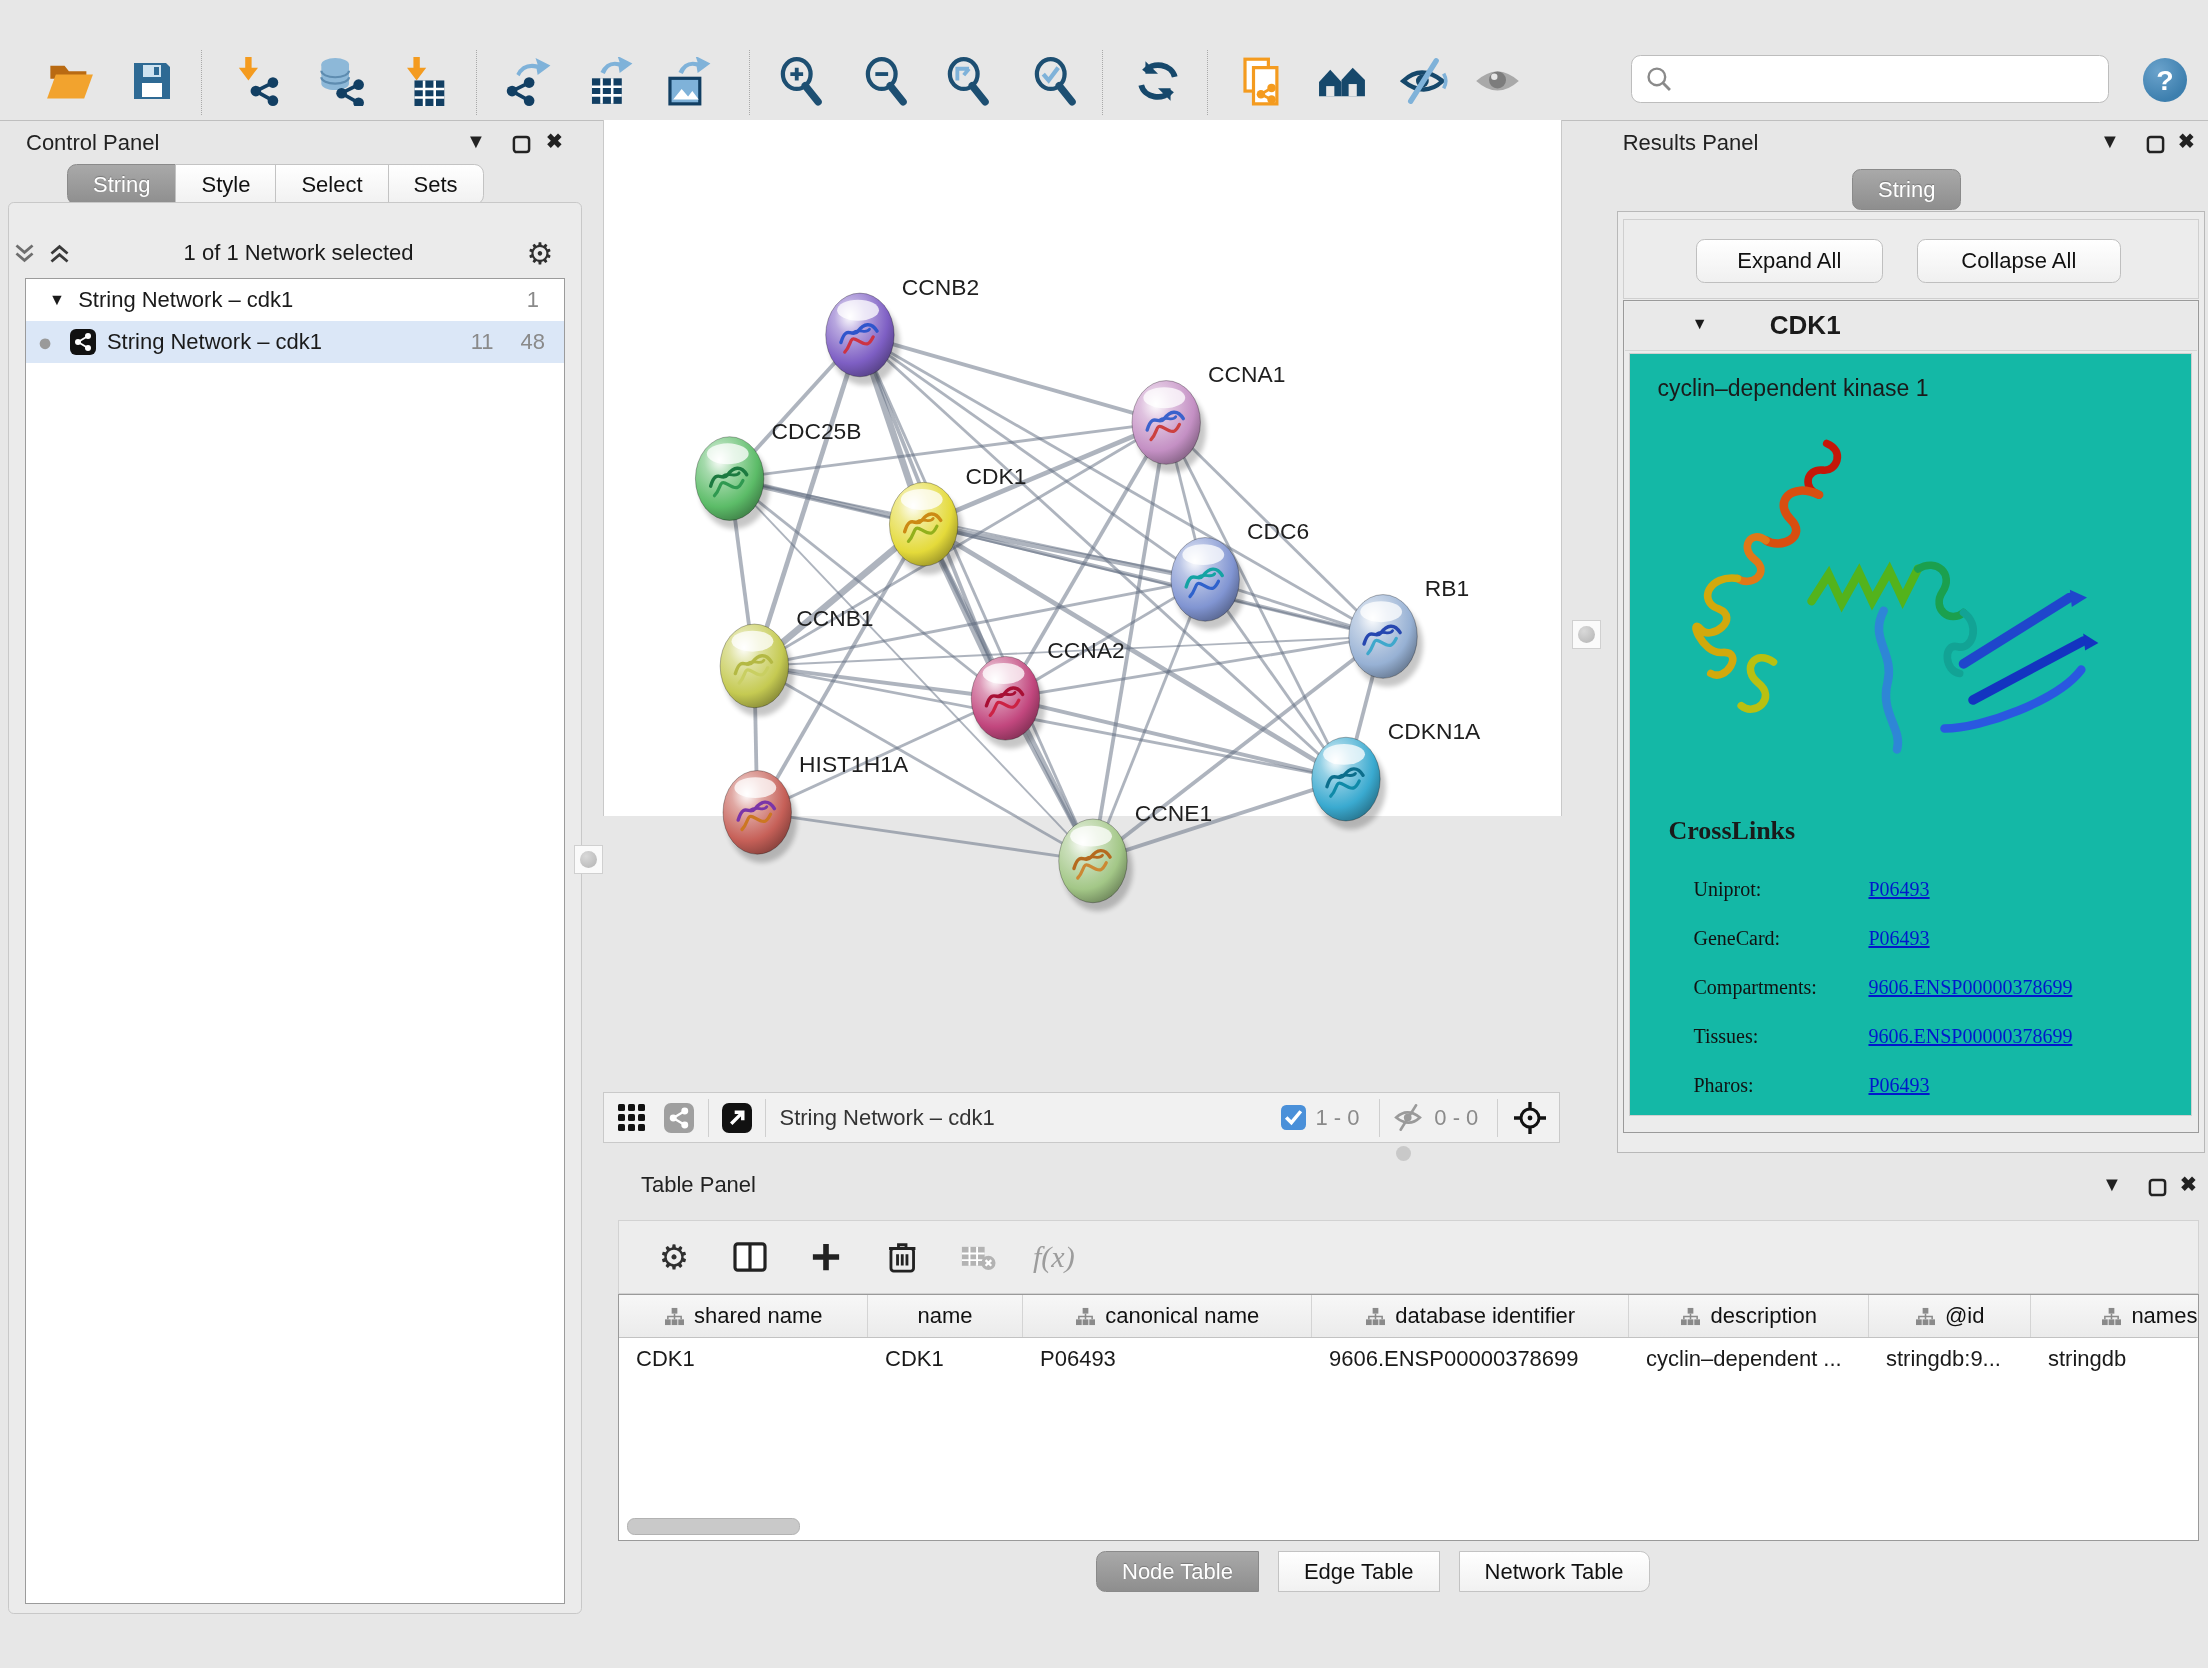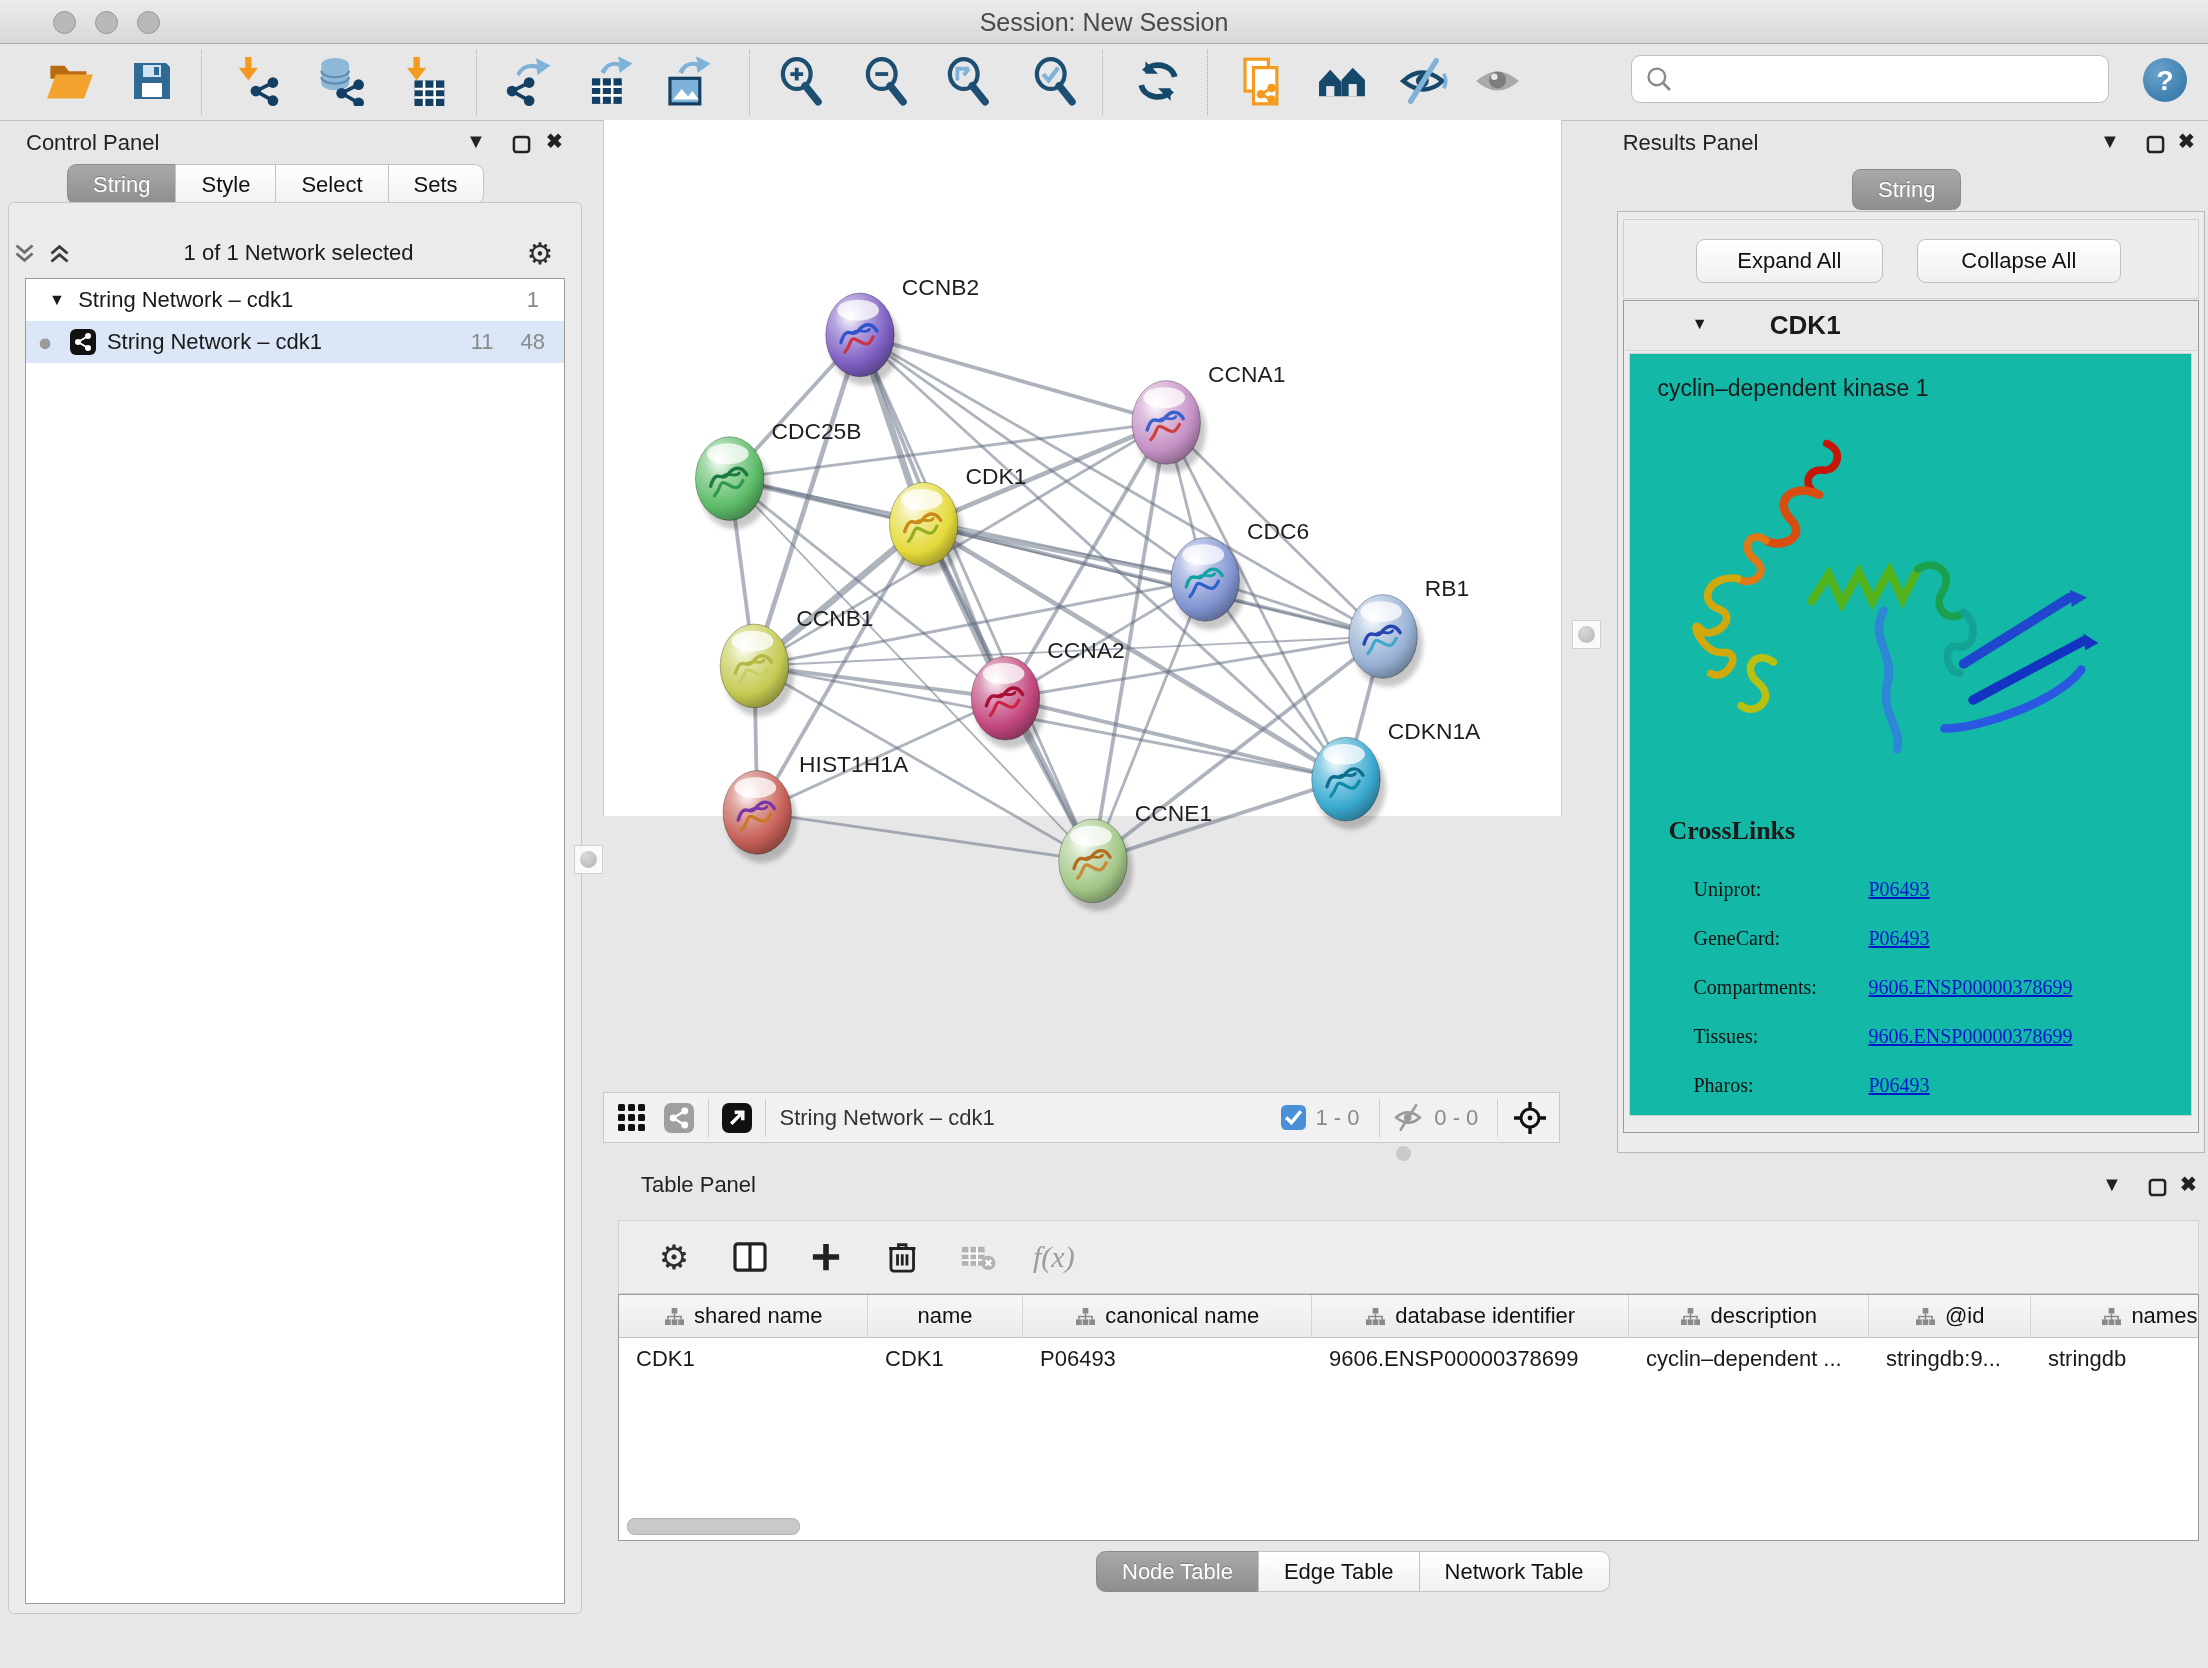--- a/index.html
+++ b/index.html
@@ -84,42 +84,36 @@
     border:1px solid #9a9a9a;overflow:hidden;}
   .thead{display:flex;height:42px;background:linear-gradient(#f7f7f7,#ebebeb);
     border-bottom:1px solid #c2c2c2;}
   .th{display:flex;align-items:center;justify-content:center;font-size:22px;color:#111;
     border-right:1px solid #d4d4d4;box-sizing:border-box;gap:9.5px;flex:none;}
   .trowdata{display:flex;height:42px;align-items:center;}
   .td{font-size:22px;padding-left:17px;box-sizing:border-box;flex:none;overflow:hidden;
     white-space:nowrap;}
   .hscroll{position:absolute;left:7.6px;bottom:4.8px;width:171px;height:15px;border-radius:7.6px;
     background:#c9c9c9;border:1px solid #b2b2b2;}
-  .bottabs{position:absolute;left:493px;top:398px;}
+  .bottabs{position:absolute;left:493px;top:398px;gap:20px;}
   
   .statusbar{position:absolute;left:0;top:1612px;width:2208px;height:56px;background:#e7e7e7;
     border-top:1px solid #c2c2c2;}
   .sbtn{position:absolute;top:7.6px;width:55px;height:40px;background:linear-gradient(#fdfdfd,#ededed);
     border:1px solid #a8a8a8;display:flex;align-items:center;justify-content:center;}
   .membtn{position:absolute;left:2048px;top:5.7px;width:141px;height:42px;
     background:linear-gradient(#fdfdfd,#ededed);border:1px solid #a8a8a8;border-radius:2.9px;
     display:flex;align-items:center;justify-content:center;gap:11.4px;font-size:23px;}
   .glyph{color:#2f2f2f;}
 </style>
 </head>
 <body>
 
 <div class="window">
 
-  <div class="titlebar">
-    <div class="tlight" style="left:53px"></div>
-    <div class="tlight" style="left:95px"></div>
-    <div class="tlight" style="left:137px"></div>
-    <div class="wintitle">Session: New Session</div>
-  </div>
 
   <div class="toolbar">
     <div class="tbtn" style="left:42px">
       <svg width="48" height="44" viewBox="0 0 44 40">
         <path d="M4 6 h13 l4 5 h16 v7 H4 z" fill="#b96a12"></path>
         <path d="M1 36 L9 14 h34 L35 36 z" fill="#f2a32e"></path>
       </svg>
     </div>
     <div class="tbtn" style="left:124px">
       <svg width="44" height="44" viewBox="0 0 44 44">

